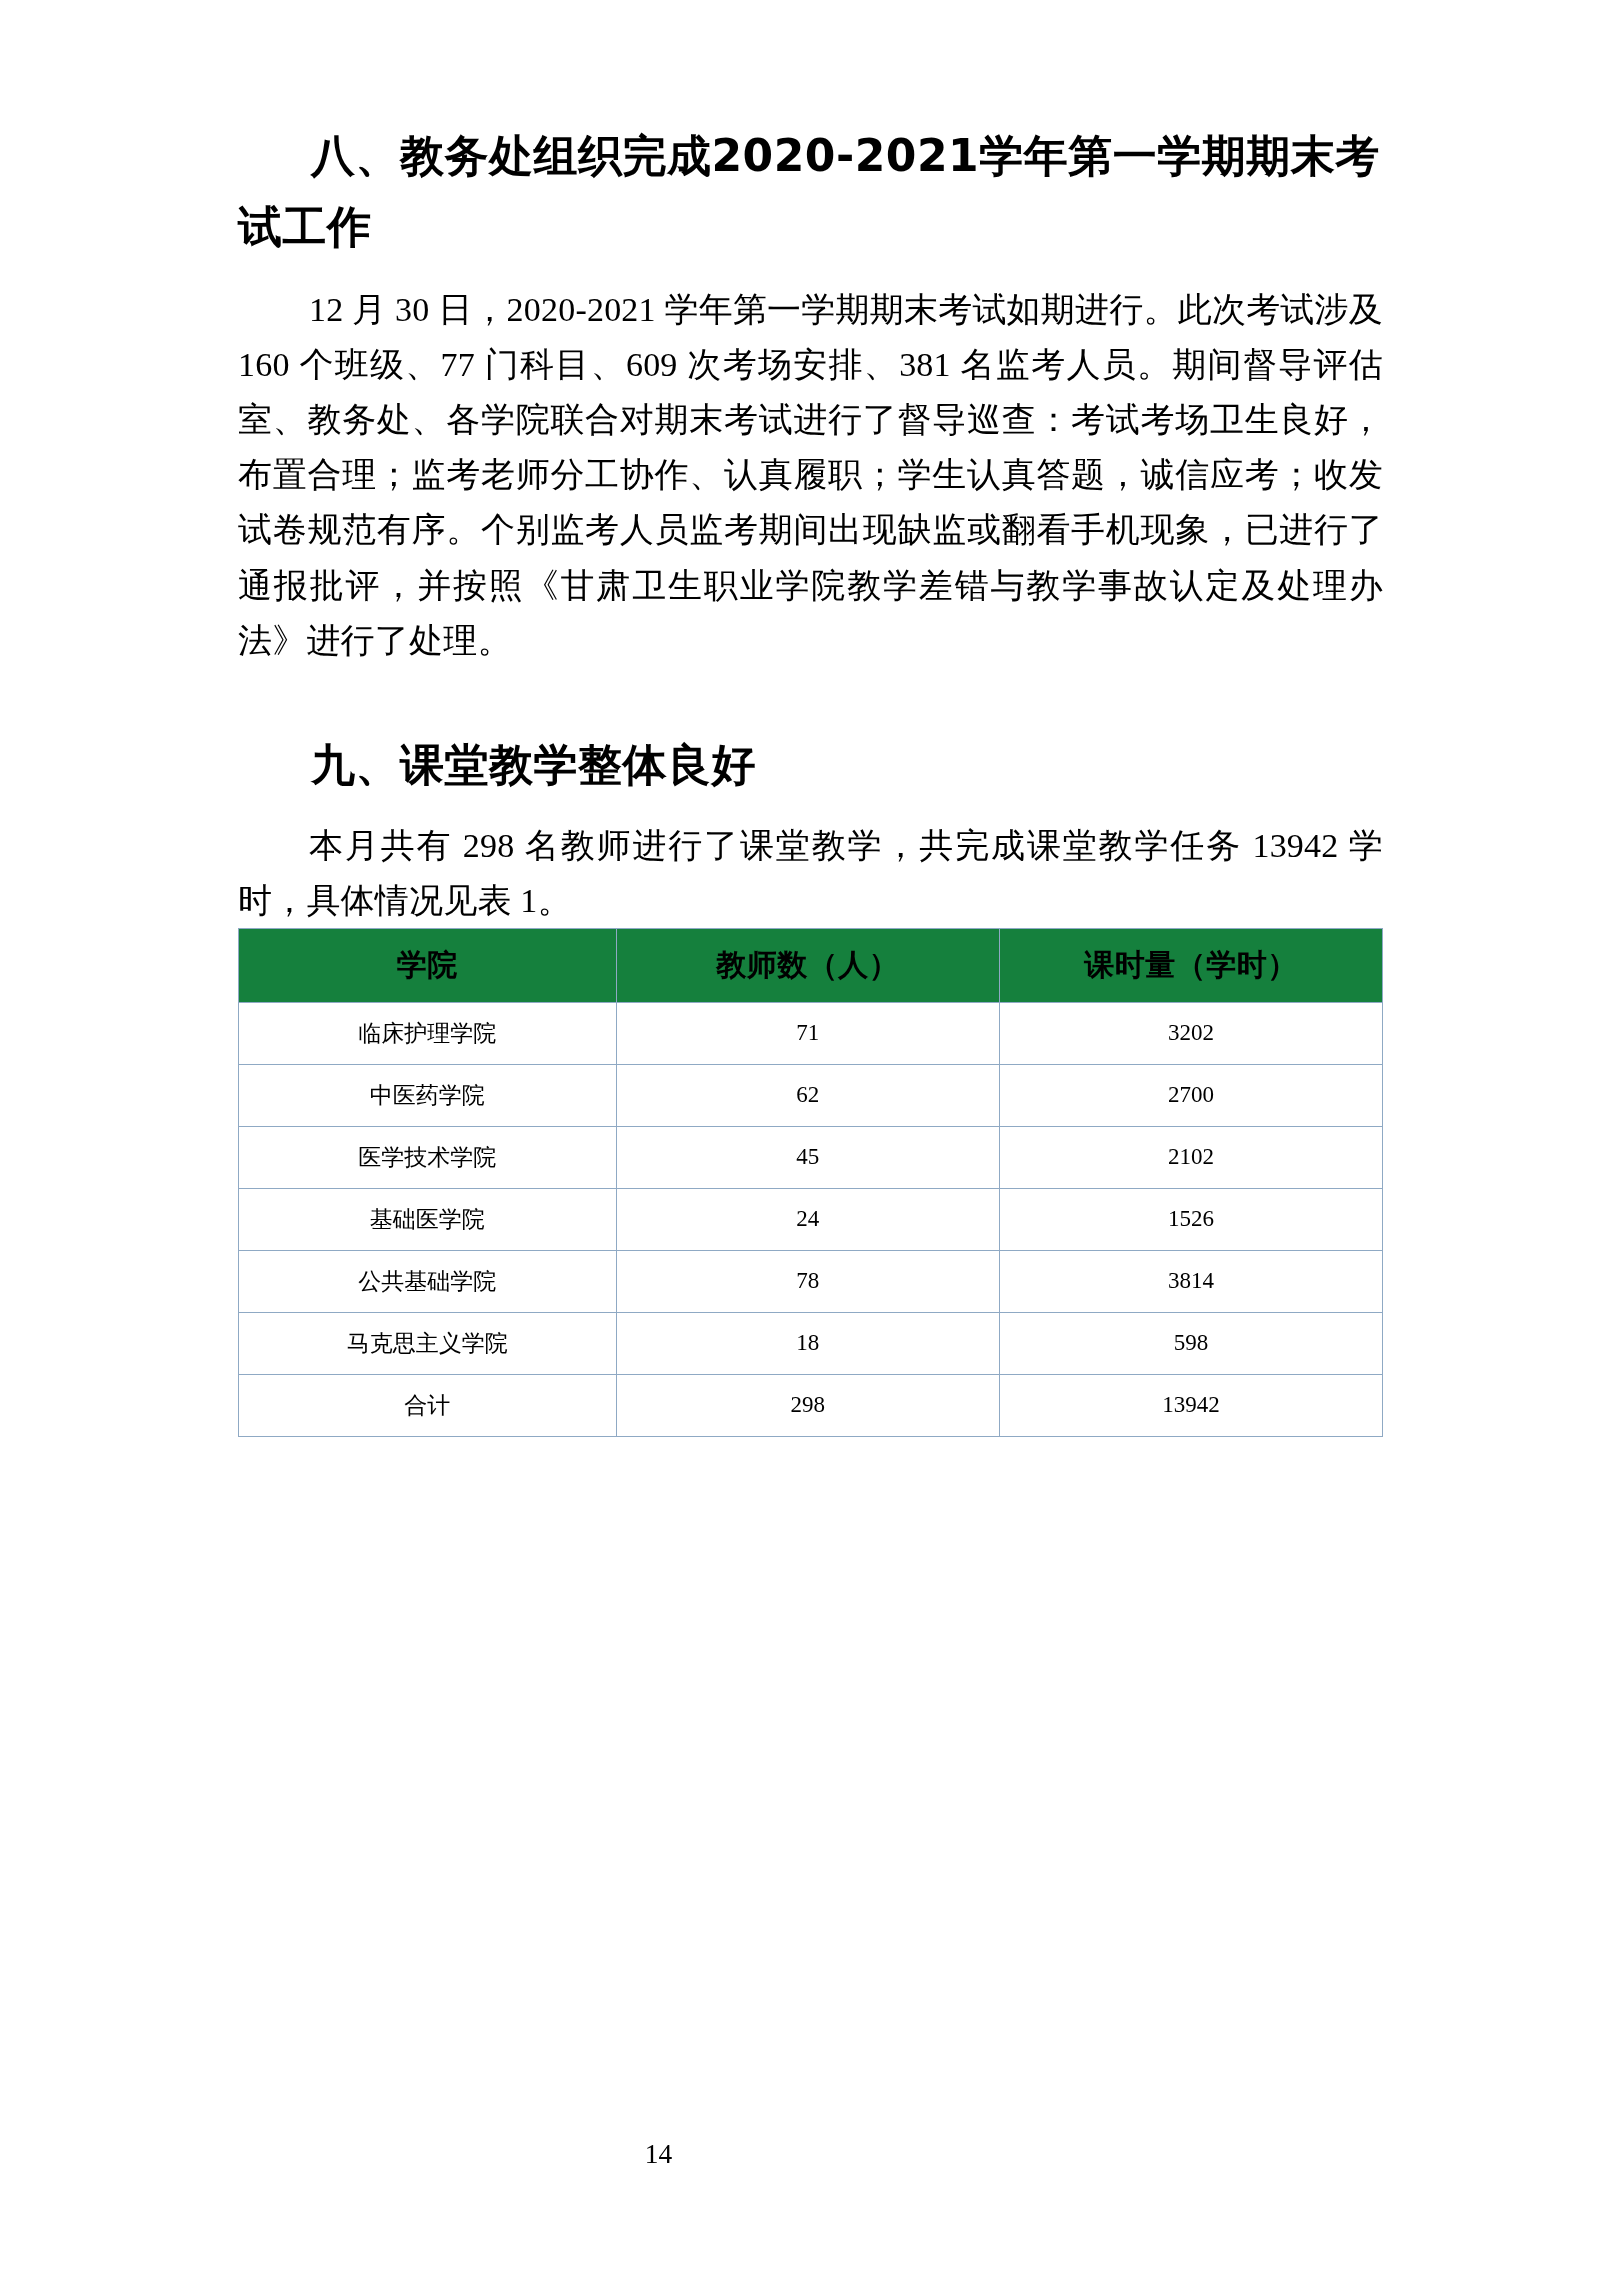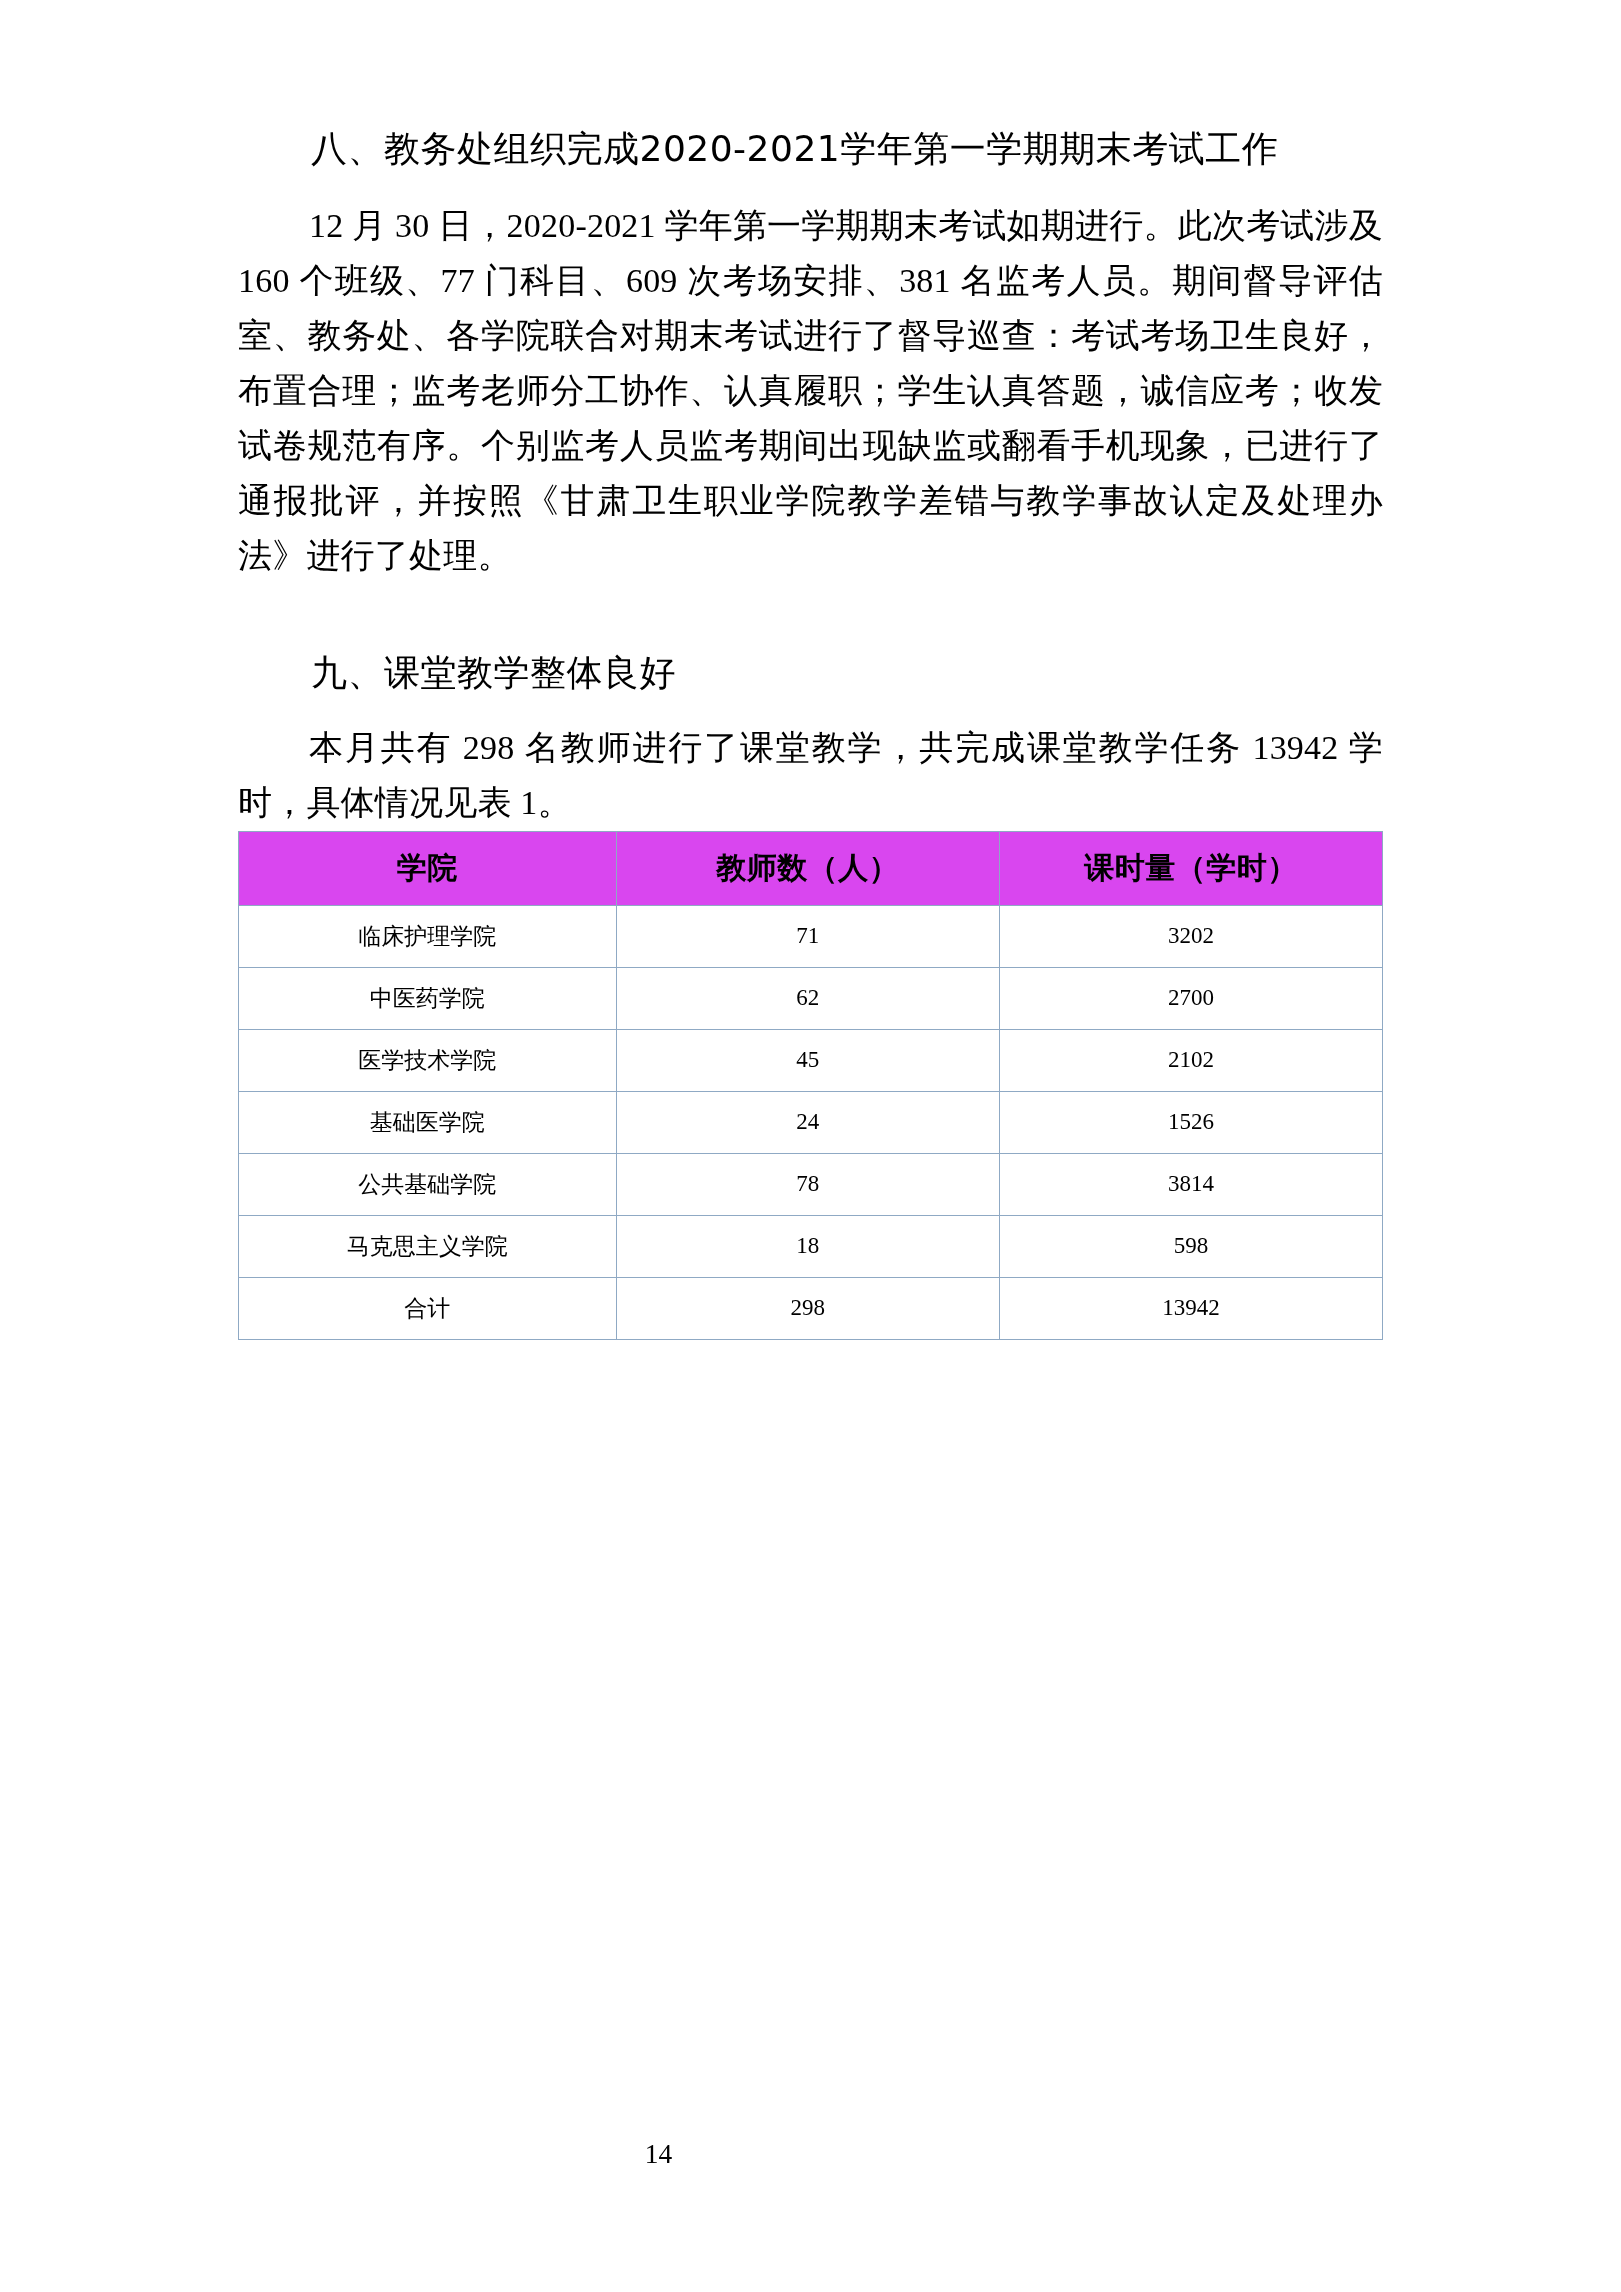--- a/index.html
+++ b/index.html
@@ -22,22 +22,22 @@
     padding: 0;
   }
   .content {
     position: absolute;
     left: 238px;
     top: 0;
     width: 1145px;
   }
   h2.section-heading {
     font-family: "DejaVu Sans", sans-serif;
-    font-weight: normal;
-    font-size: 36px;
+    font-weight: bold;
+    font-size: 44px;
     line-height: 1.62;
     margin: 0;
     letter-spacing: 0.5px;
   }
   .heading-1 {
     padding-top: 120px;
     text-indent: 73px;
   }
   .heading-2 {
     padding-top: 61px;
@@ -72,21 +72,21 @@
   }
   table.stat-table th,
   table.stat-table td {
     border: 1px solid #8fa9c4;
     text-align: center;
     font-size: 23px;
     height: 61px;
     padding: 0;
   }
   table.stat-table thead th {
-    background: #d946ef;
+    background: #15803d;
     font-family: "DejaVu Sans", sans-serif;
     font-weight: bold;
     font-size: 30px;
     height: 73px;
     letter-spacing: 0.5px;
   }
   table.stat-table col.c1 { width: 33%; }
   table.stat-table col.c2 { width: 33.5%; }
   table.stat-table col.c3 { width: 33.5%; }
 

